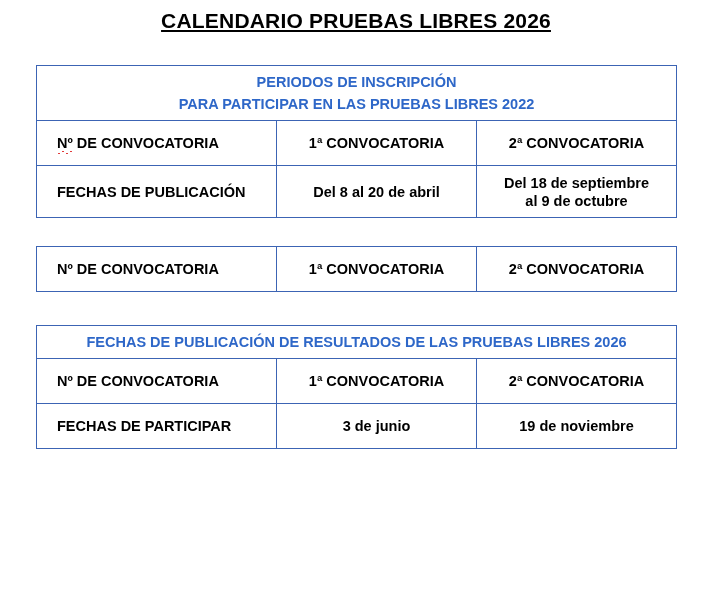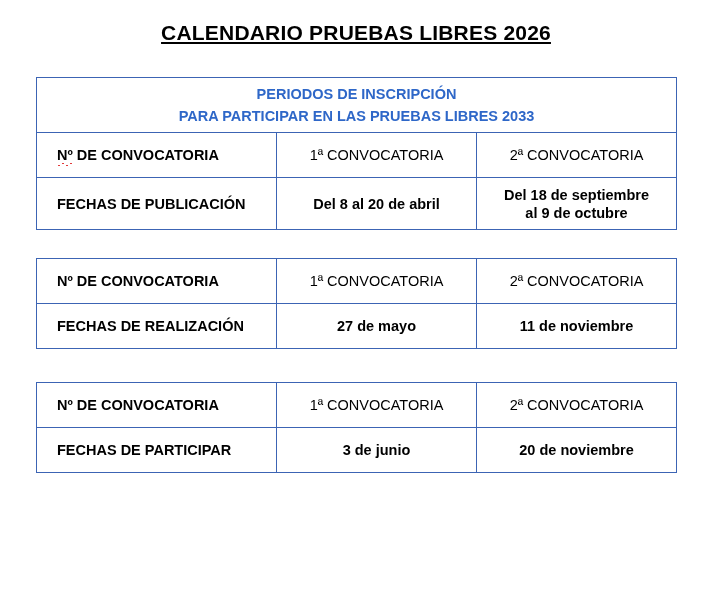--- a/index.html
+++ b/index.html
@@ -18,21 +18,21 @@
     position: relative;
     width: 712px;
     height: 591px;
   }
   .doc-title {
     text-align: center;
     font-size: 21px;
     font-weight: bold;
     letter-spacing: 0.2px;
     text-decoration: underline;
-    margin-top: 21px;
+    margin-top: 9px;
     margin-bottom: 0;
     color: #000000;
   }
 
   table.block {
     border-collapse: collapse;
     table-layout: fixed;
     margin-left: 36px;
     width: 640px;
     background: #ffffff;
@@ -59,21 +59,21 @@
   }
   .row-label {
     font-weight: bold;
     text-align: left;
     padding-left: 8px;
     color: #000000;
   }
   .conv-cell {
     text-align: center;
     color: #000000;
-    font-weight: normal;
+    font-weight: bold;
   }
   .val-cell {
     text-align: center;
     font-weight: bold;
     color: #000000;
   }
   .tall td {
     height: 41px;
   }
   .mid td {
@@ -114,21 +114,21 @@
   <table class="block">
     <colgroup>
       <col style="width:240px">
       <col style="width:200px">
       <col style="width:200px">
     </colgroup>
     <tbody>
       <tr>
         <td class="hdr-cell" colspan="3">
           <span class="line blue">PERIODOS DE INSCRIPCIÓN</span>
-          <span class="line blue">PARA PARTICIPAR EN LAS PRUEBAS LIBRES 2033</span>
+          <span class="line blue">PARA PARTICIPAR EN LAS PRUEBAS LIBRES 2022</span>
         </td>
       </tr>
       <tr class="mid">
         <td class="row-label"><span class="squiggle">Nº</span><span> DE CONVOCATORIA</span></td>
         <td class="conv-cell">1ª CONVOCATORIA</td>
         <td class="conv-cell">2ª CONVOCATORIA</td>
       </tr>
       <tr class="tall">
         <td class="row-label">FECHAS DE PUBLICACIÓN</td>
         <td class="val-cell">Del 8 al 20 de abril</td>
@@ -147,43 +147,43 @@
       <col style="width:240px">
       <col style="width:200px">
       <col style="width:200px">
     </colgroup>
     <tbody>
       <tr class="mid">
         <td class="row-label">Nº DE CONVOCATORIA</td>
         <td class="conv-cell">1ª CONVOCATORIA</td>
         <td class="conv-cell">2ª CONVOCATORIA</td>
       </tr>
-      <tr class="mid">
-        <td class="row-label">FECHAS DE REALIZACIÓN</td>
-        <td class="val-cell">27 de mayo</td>
-        <td class="val-cell">11 de noviembre</td>
-      </tr>
     </tbody>
   </table>
 
   <div class="gap-2"></div>
 
   <table class="block">
     <colgroup>
       <col style="width:240px">
       <col style="width:200px">
       <col style="width:200px">
     </colgroup>
     <tbody>
+      <tr>
+        <td class="hdr-cell" colspan="3">
+          <span class="line blue">FECHAS DE PUBLICACIÓN DE RESULTADOS DE LAS PRUEBAS LIBRES 2026</span>
+        </td>
+      </tr>
       <tr class="mid">
         <td class="row-label">Nº DE CONVOCATORIA</td>
         <td class="conv-cell">1ª CONVOCATORIA</td>
         <td class="conv-cell">2ª CONVOCATORIA</td>
       </tr>
       <tr class="mid">
         <td class="row-label">FECHAS DE PARTICIPAR</td>
         <td class="val-cell">3 de junio</td>
-        <td class="val-cell">20 de noviembre</td>
+        <td class="val-cell">19 de noviembre</td>
       </tr>
     </tbody>
   </table>
 
 </div>
 
 </body></html>

